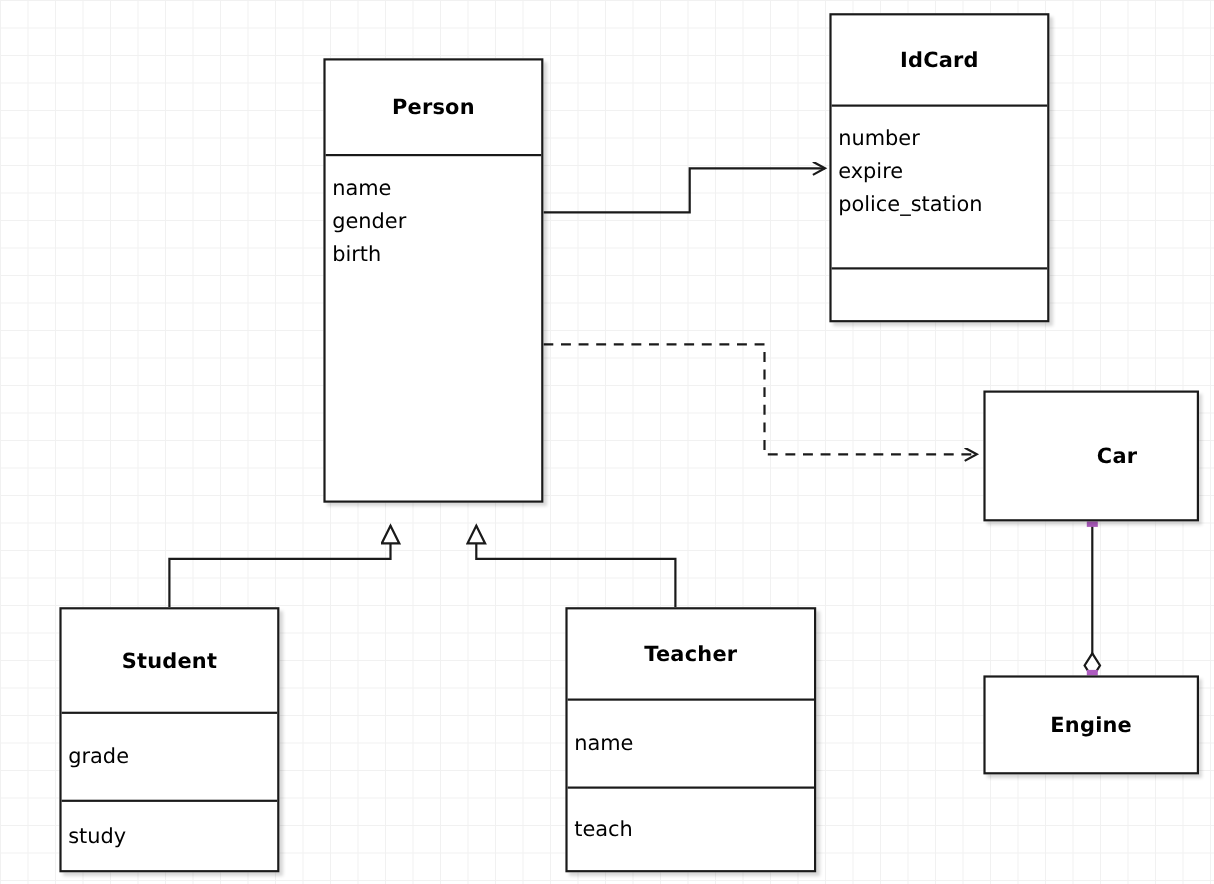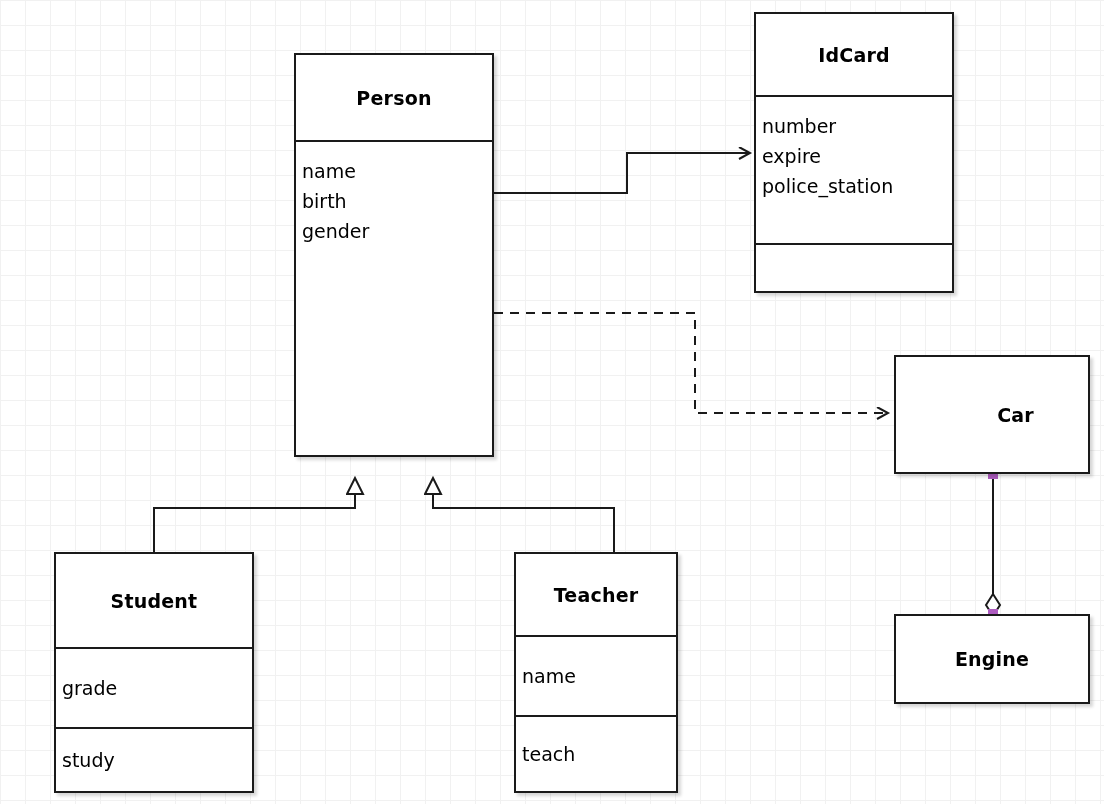--- a/index.html
+++ b/index.html
@@ -106,22 +106,22 @@
 
   <div class="handle" style="left:993px; top:474px; background:#ae5cc0;"></div>
   <div class="handle" style="left:993px; top:614px; background:#ae5cc0;"></div>
 
   <div class="uml-class" style="left:294px; top:53px; width:200px; height:404px;">
     <div class="compartment cmp-title" style="height:85px;">
       <span>Person</span>
     </div>
     <div class="compartment cmp-body top-align" style="height:158px;">
       <div class="member">name</div>
+      <div class="member">gender</div>
       <div class="member">birth</div>
-      <div class="member">gender</div>
     </div>
   </div>
 
   <div class="uml-class" style="left:754px; top:12px; width:200px; height:281px;">
     <div class="compartment cmp-title" style="height:81px;">
       <span>IdCard</span>
     </div>
     <div class="compartment cmp-body top-align" style="height:148px;">
       <div class="member">number</div>
       <div class="member">expire</div>
@@ -135,21 +135,21 @@
       <span>Student</span>
     </div>
     <div class="compartment cmp-body" style="height:80px;">
       <div class="member">grade</div>
     </div>
     <div class="compartment cmp-body" style="flex:1;">
       <div class="member">study</div>
     </div>
   </div>
 
-  <div class="uml-class" style="left:514px; top:552px; width:164px; height:241px;">
+  <div class="uml-class" style="left:514px; top:552px; width:228px; height:241px;">
     <div class="compartment cmp-title" style="height:81px;">
       <span>Teacher</span>
     </div>
     <div class="compartment cmp-body" style="height:80px;">
       <div class="member">name</div>
     </div>
     <div class="compartment cmp-body" style="flex:1;">
       <div class="member">teach</div>
     </div>
   </div>

